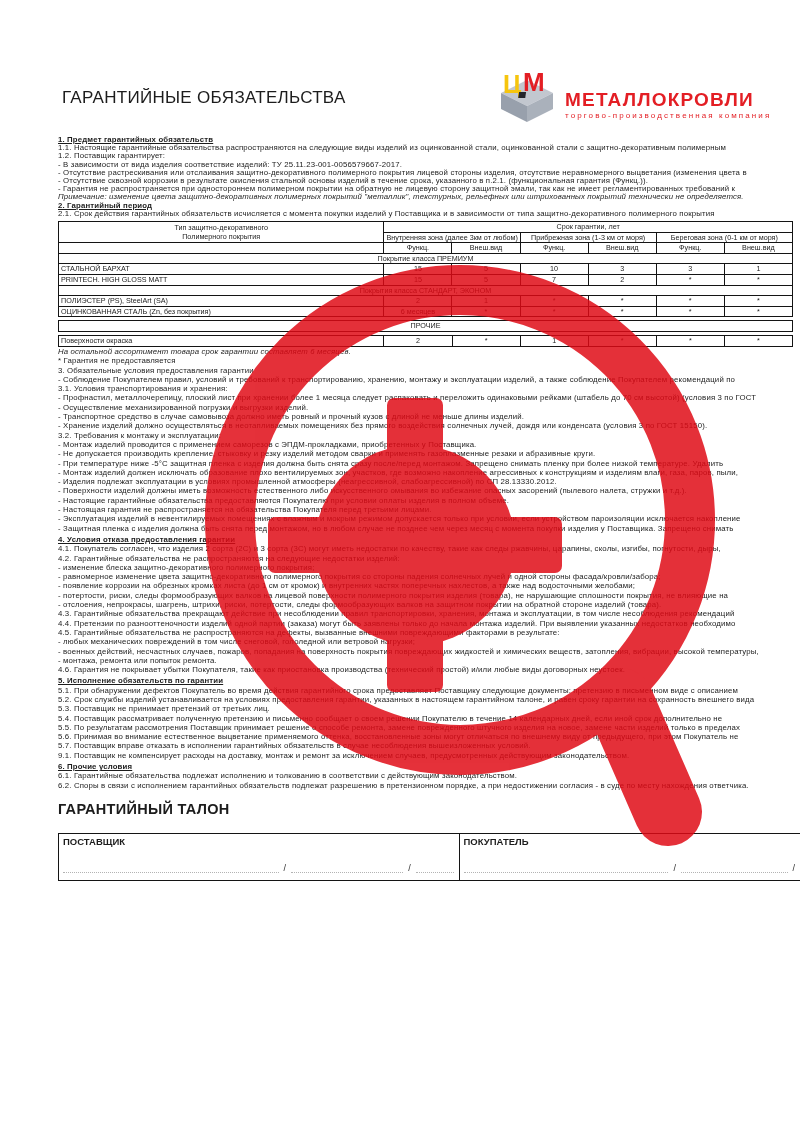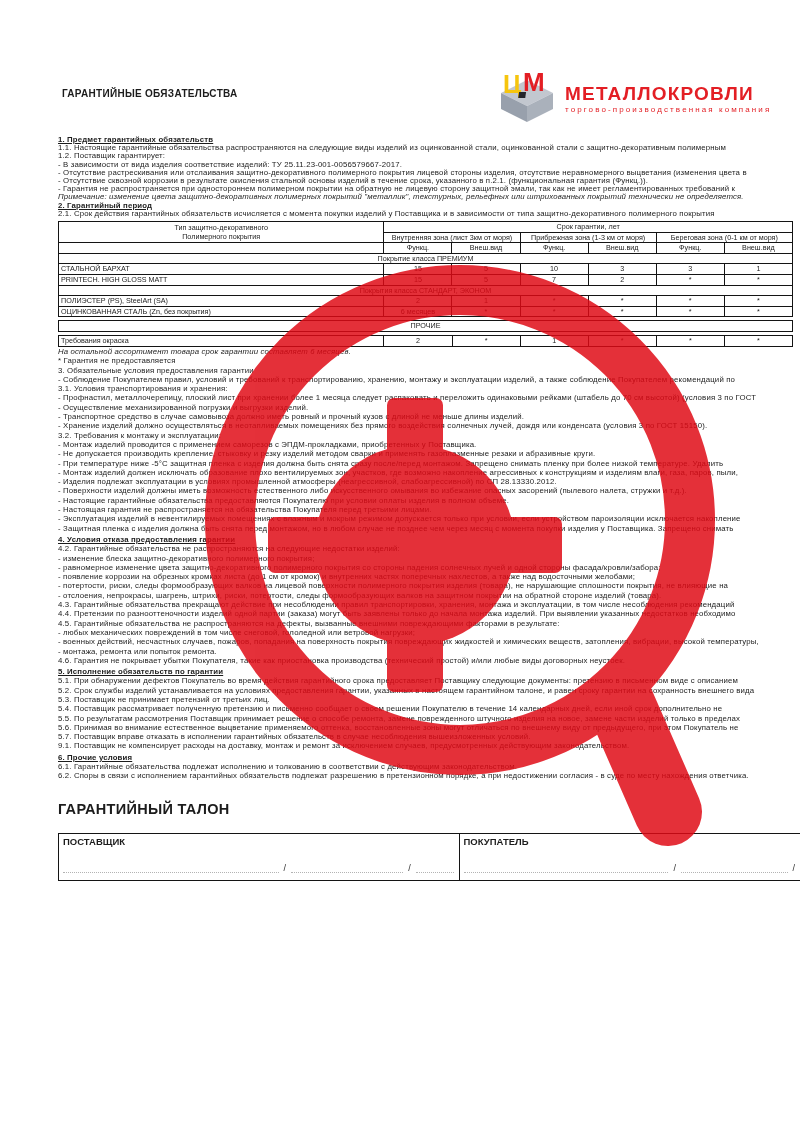--- a/index.html
+++ b/index.html
@@ -1,26 +1,26 @@
 <!DOCTYPE html>
 <html style="--red: #e31e24; --gray: #4d4d57; --wm: #e00914;"><head>
 <meta charset="utf-8">
 <style>
   :root{ --red:#e31e24; --gray:#4d4d57; --wm:#e00914; }
   html,body{margin:0;padding:0;background:#ffffff;}
   .page{position:relative;width:800px;height:1131px;background:#fff;overflow:hidden;
         font-family:"Liberation Sans",sans-serif;color:#1c1c1c;}
   
-  #title{position:absolute;left:62px;top:88px;font-size:10px;font-weight:bold;letter-spacing:.3px;margin:0;}
+  #title{position:absolute;left:62px;top:88px;font-size:17px;font-weight:normal;letter-spacing:.3px;margin:0;}
   #logo{position:absolute;left:498px;top:64px;display:flex;gap:9px;align-items:flex-start;}
   .ltxt{width:224px;padding-top:8px;}
   .lrow{display:flex;justify-content:space-between;align-items:flex-end;}
   .lname1{font-size:19px;font-weight:bold;letter-spacing:1.4px;color:var(--gray);line-height:17px;}
   .lurl{font-size:9.5px;font-weight:bold;letter-spacing:1.2px;color:var(--red);line-height:12px;}
-  .lname2{font-size:19px;font-weight:bold;letter-spacing:1.2px;color:var(--red);line-height:19px;margin-top:12px;}
+  .lname2{font-size:19px;font-weight:bold;letter-spacing:1.2px;color:var(--red);line-height:19px;margin-top:18px;}
   .ltag{font-size:8px;letter-spacing:2.1px;color:var(--red);margin-top:2px;white-space:nowrap;}
   
   .txt{position:absolute;left:58px;width:739px;overflow:hidden;}
   #intro{top:136px;}
   #notes{top:347px;}
   .line{white-space:nowrap;overflow:hidden;font-size:7.8px;letter-spacing:.15px;}
   #intro .line{height:8.2px;line-height:8.2px;}
   #notes .line{height:9.3px;line-height:9.3px;}
   .line-h{font-weight:bold;text-decoration:underline;}
   #notes .line-h{margin-top:2px;}
@@ -93,21 +93,21 @@
         </colgroup>
         <tbody>
           <tr>
             <td rowspan="2" class="corner">
               <div>Тип защитно-декоративного</div>
               <div>Полимерного покрытия</div>
             </td>
             <td colspan="6">Срок гарантии, лет</td>
           </tr>
           <tr>
-            <td colspan="2">Внутренняя зона (лист 3км от моря)</td>
+            <td colspan="2">Внутренняя зона (далее 3км от любом)</td>
             <td colspan="2">Прибрежная зона (1-3 км от моря)</td>
             <td colspan="2">Береговая зона (0-1 км от моря)</td>
           </tr>
           <tr>
             <td></td>
             <td>Функц.</td>
             <td>Внеш.вид</td>
             <td>Функц.</td>
             <td>Внеш.вид</td>
             <td>Функц.</td>
@@ -178,21 +178,21 @@
           <col style="width: 325px;">
           <col style="width: 68px;">
           <col style="width: 68px;">
           <col style="width: 68px;">
           <col style="width: 68px;">
           <col style="width: 68px;">
           <col style="width: 68px;">
         </colgroup>
         <tbody>
           <tr>
-            <td class="name">Требования окраска</td>
+            <td class="name">Поверхности окраска</td>
             <td>2</td>
             <td>*</td>
             <td>1</td>
             <td>*</td>
             <td>*</td>
             <td>*</td>
           </tr>
         </tbody>
       </table>
     </div>
@@ -212,20 +212,21 @@
       <div class="line">- Не допускается производить крепление, стыковку и резку изделий методом сварки и применять газоплазменные резаки и абразивные круги.</div>
       <div class="line">- При температуре ниже -5°С защитная пленка с изделия должна быть снята сразу после/перед монтажом. Запрещено снимать пленку при более низкой температуре. Удалить</div>
       <div class="line">- Монтаж изделий должен исключать образование плохо вентилируемых зон, участков, где возможно накопление агрессивных к конструкциям и изделиям влаги, газа, паров, пыли,</div>
       <div class="line">- Изделия подлежат эксплуатации в условиях промышленной атмосферы (неагрессивной, слабоагрессивной) по СП 28.13330.2012.</div>
       <div class="line">- Поверхности изделий должны иметь возможность естественного либо искусственного омывания во избежание опасных засорений (пылевого налета, стружки и т.д.).</div>
       <div class="line">- Настоящие гарантийные обязательства предоставляются Покупателю при условии оплаты изделия в полном объеме.</div>
       <div class="line">- Настоящая гарантия не распространяется на обязательства Покупателя перед третьими лицами.</div>
       <div class="line">- Эксплуатация изделий в невентилируемых помещениях с влажным и мокрым режимом допускается только при условии, если устройством пароизоляции исключается накопление</div>
       <div class="line">- Защитная пленка с изделия должна быть снята перед монтажом, но в любом случае не позднее чем через месяц с момента покупки изделия у Поставщика. Запрещено снимать</div>
       <div class="line line-h">4. Условия отказа предоставления гарантии</div>
+      <div class="line">4.1. Покупатель согласен, что изделия 2 сорта (2С) и 3 сорта (3С) могут иметь недостатки по качеству, такие как следы ржавчины, царапины, сколы, изгибы, погнутости, дыры,</div>
       <div class="line">4.2. Гарантийные обязательства не распространяются на следующие недостатки изделий:</div>
       <div class="line">- изменение блеска защитно-декоративного полимерного покрытия;</div>
       <div class="line">- равномерное изменение цвета защитно-декоративного полимерного покрытия со стороны падения солнечных лучей и одной стороны фасада/кровли/забора;</div>
       <div class="line">- появление коррозии на обрезных кромках листа (до 1 см от кромок) и внутренних частях поперечных нахлестов, а также над водосточными желобами;</div>
       <div class="line">- потертости, риски, следы формообразующих валков на лицевой поверхности полимерного покрытия изделия (товара), не нарушающие сплошности покрытия, не влияющие на</div>
       <div class="line">- отслоения, непрокрасы, шагрень, штрихи, риски, потертости, следы формообразующих валков на защитном покрытии на обратной стороне изделий (товара).</div>
       <div class="line">4.3. Гарантийные обязательства прекращают действие при несоблюдении правил транспортировки, хранения, монтажа и эксплуатации, в том числе несоблюдения рекомендаций</div>
       <div class="line">4.4. Претензии по разнооттеночности изделий одной партии (заказа) могут быть заявлены только до начала монтажа изделий. При выявлении указанных недостатков необходимо</div>
       <div class="line">4.5. Гарантийные обязательства не распространяются на дефекты, вызванные внешними повреждающими факторами в результате:</div>
       <div class="line">- любых механических повреждений в том числе снеговой, гололедной или ветровой нагрузки;</div>

